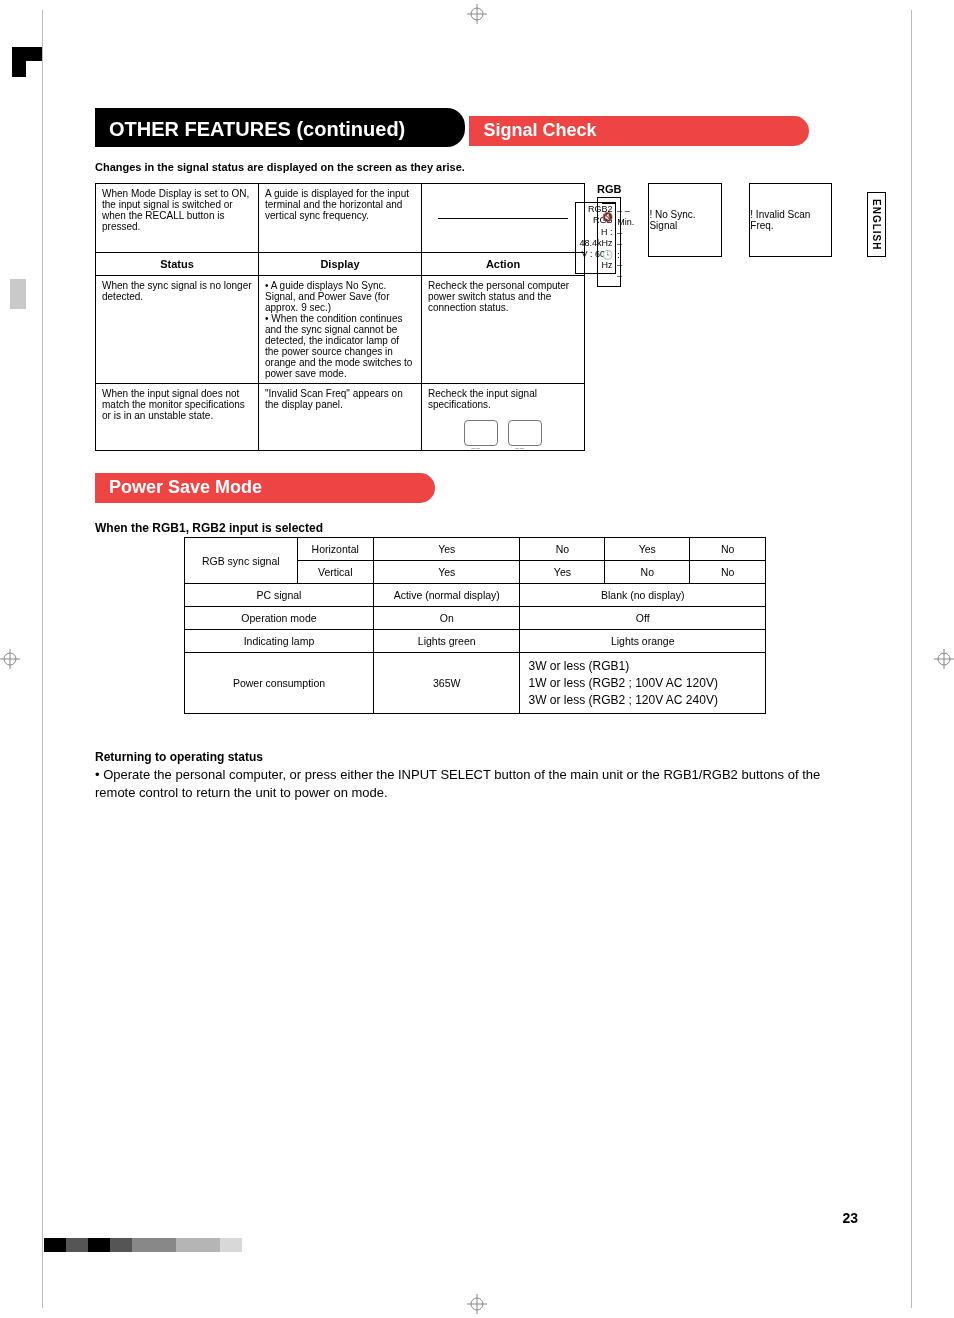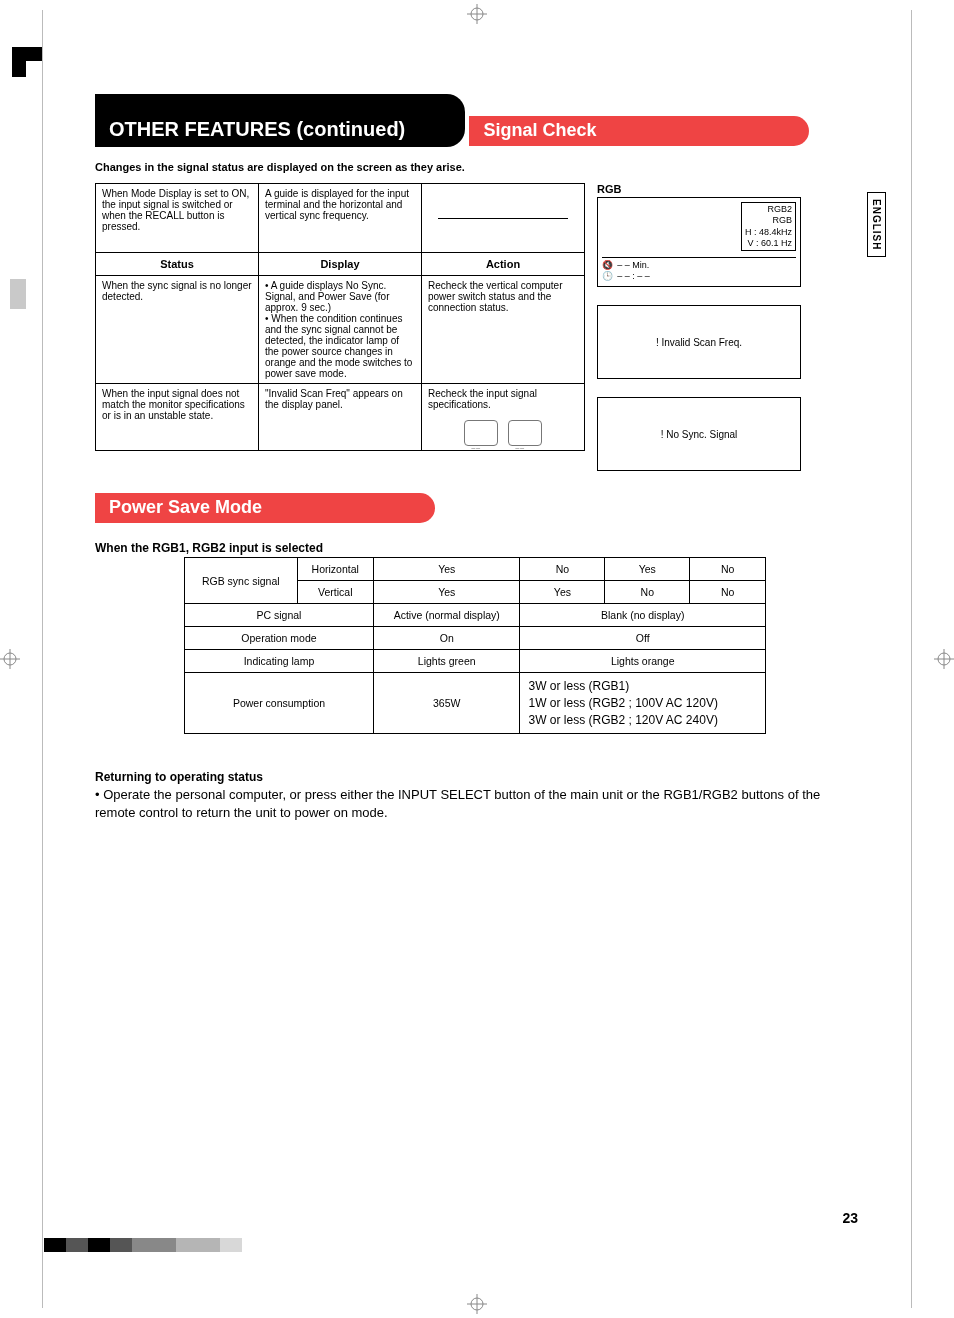--- a/index.html
+++ b/index.html
@@ -30,21 +30,21 @@
   .regmark-right { right: 0px; top: 649px; }
   .regmark-top svg, .regmark-bottom svg, .regmark-left svg, .regmark-right svg { display:block; }
 
   .gray-block-left { position:absolute; left:10px; top:279px; width:16px; height:30px; background:#c9c9c9; }
 
   .title-pill {
     background: #000;
     color: #fff;
     font-weight: bold;
     font-size: 20px;
-    padding: 24px 22px 6px 14px;
+    padding: 10px 22px 6px 14px;
     border-radius: 0 18px 18px 0;
     display: inline-block;
     width: 370px;
   }
   .sub-pill {
     background: #ef4444;
     color: #fff;
     font-weight: bold;
     font-size: 18px;
     padding: 4px 22px 5px 14px;
@@ -92,22 +92,22 @@
   }
   .action-icons {
     display:flex; gap:10px; justify-content:center; margin-top:10px;
   }
   .icon-tv {
     width:34px; height:26px; border:1px solid #777; border-radius:4px; position:relative;
   }
   .icon-tv::after{content:"~~"; position:absolute; left:6px; bottom:-8px; font-size:8px; color:#777;}
 
   .side-col {
-    width: 204px;
-    display:flex; flex-direction:column; gap:18px;
+    width: 235px;
+    display:flex; flex-direction:row; gap:27px;
   }
   .side-label { font-weight:bold; font-size:11px; margin-bottom:2px; }
   .osd-box {
     border:1px solid #000;
     height: 90px;
     font-size: 9px;
     position: relative;
     padding: 4px;
   }
   .osd-right {
@@ -264,21 +264,21 @@
       </tr>
       <tr>
         <th>Status</th>
         <th>Display</th>
         <th>Action</th>
       </tr>
       <tr>
         <td class="status">When the sync signal is no longer detected.</td>
         <td class="display" style="white-space:pre-line">• A guide displays No Sync. Signal, and Power Save (for approx. 9 sec.)
 • When the condition continues and the sync signal cannot be detected, the indicator lamp of the power source changes in orange and the mode switches to power save mode.</td>
-        <td class="action">Recheck the vertical computer power switch status and the connection status.</td>
+        <td class="action">Recheck the personal computer power switch status and the connection status.</td>
       </tr>
       <tr>
         <td class="status">When the input signal does not match the monitor specifications or is in an unstable state.</td>
         <td class="display">"Invalid Scan Freq" appears on the display panel.</td>
         <td class="action">
           <div>Recheck the input signal specifications.</div>
           <div class="action-icons">
             <div class="icon-tv"></div>
             <div class="icon-tv"></div>
           </div>
@@ -302,22 +302,22 @@
               <span>🔇</span>
               <span>– – Min.</span>
             </div>
             <div class="osd-bottom-row">
               <span>🕒</span>
               <span>– – : – –</span>
             </div>
           </div>
         </div>
       </div>
+      <div class="osd-center-msg">! No Sync. Signal</div>
       <div class="osd-center-msg">! Invalid Scan Freq.</div>
-      <div class="osd-center-msg">! No Sync. Signal</div>
     </div>
   </div>
 
   <div class="sub-pill" style="margin-top:22px">Power Save Mode</div>
 
   <div class="ps-heading">When the RGB1, RGB2 input is selected</div>
 
   <table class="ps">
     <tbody>
         <tr>

